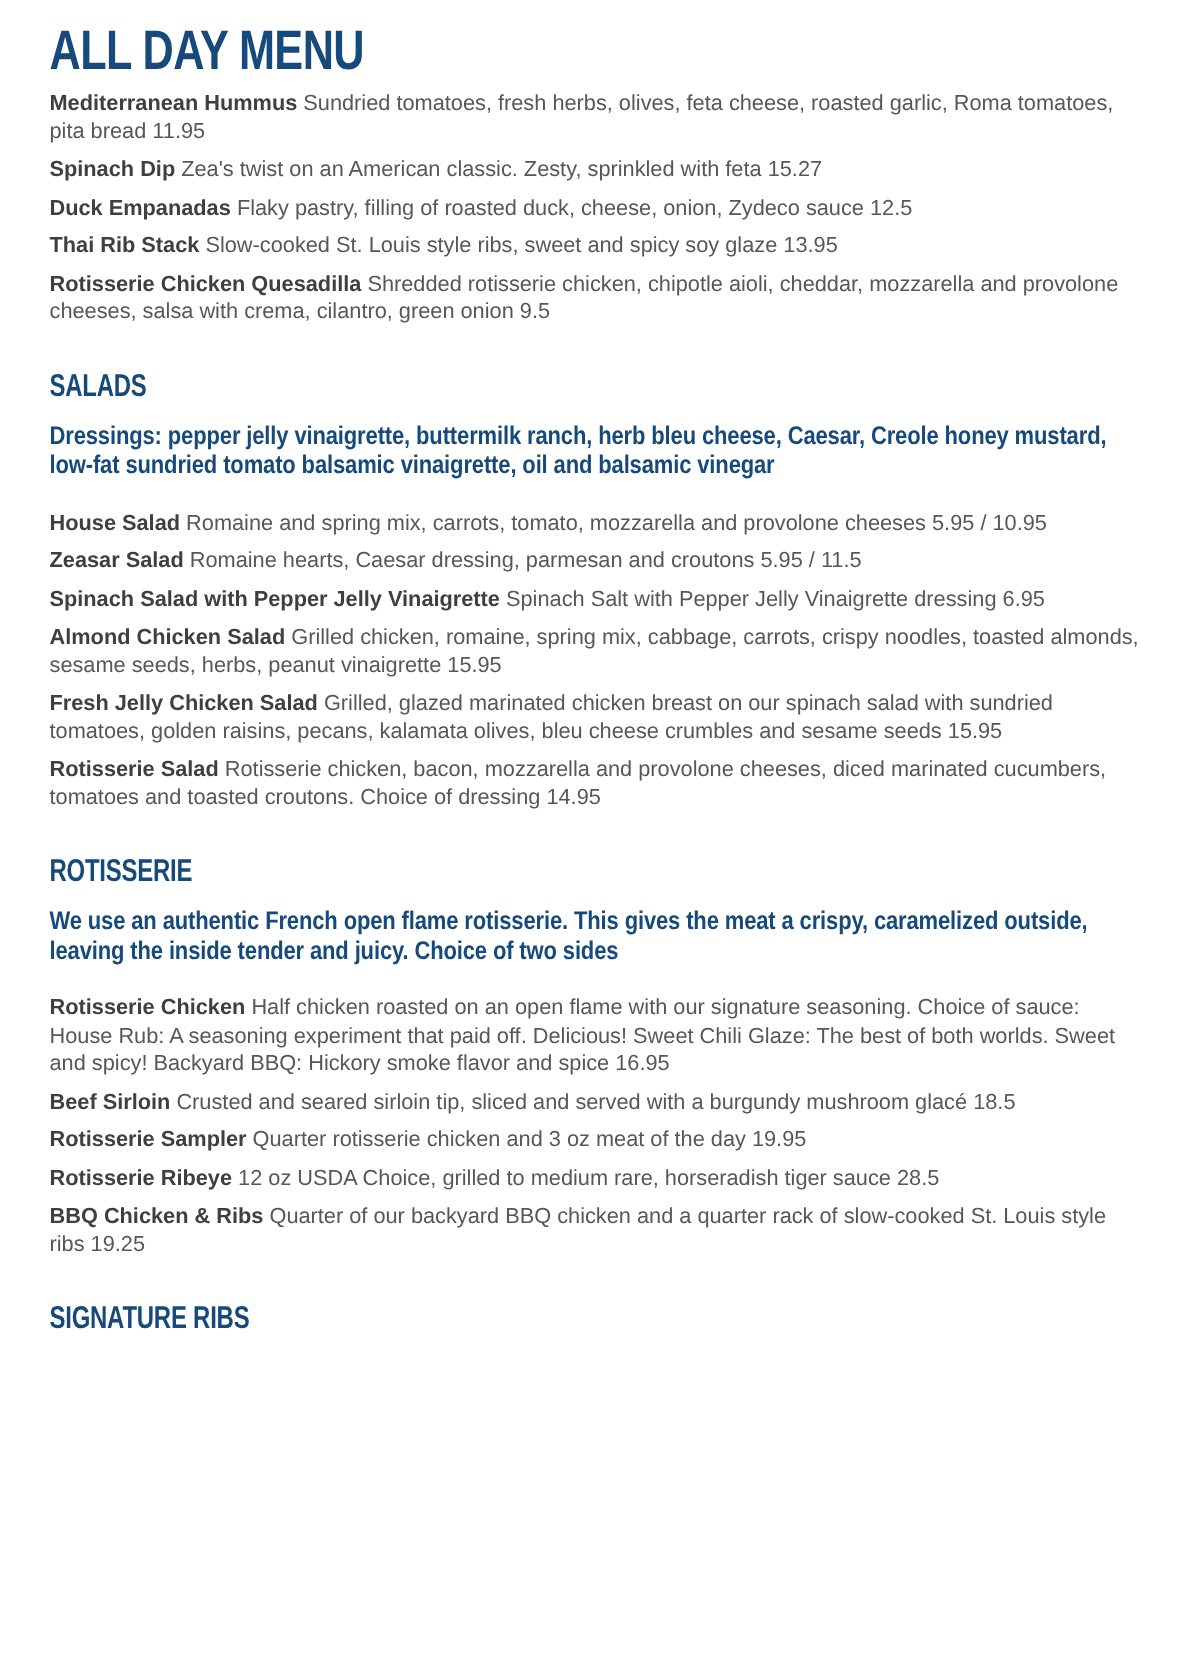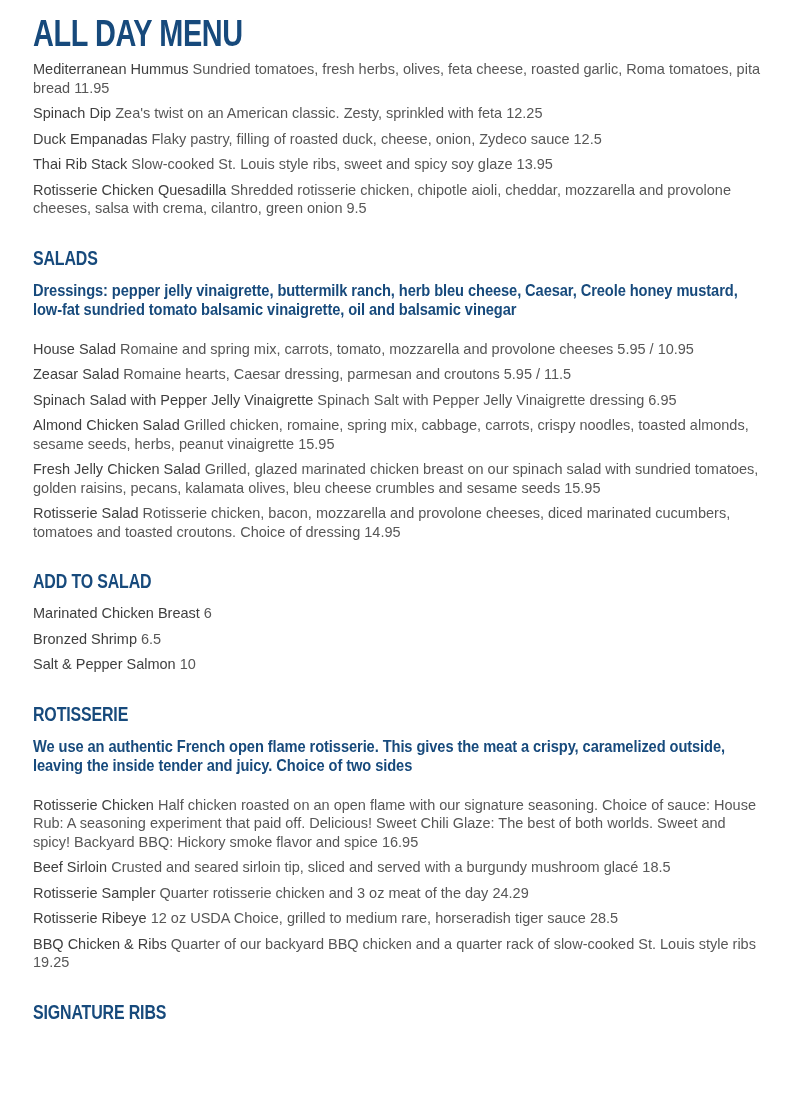--- a/index.html
+++ b/index.html
@@ -65,42 +65,42 @@
     letter-spacing:-0.1px;
   }
   
   p.menu-item{
     margin:0 0 7px 0;
     font-size:14.5px;
     line-height:18.5px;
     color:var(--body);
   }
   p.menu-item .item-name{
-    font-weight:normal;
+    font-weight:bold;
     color:var(--name);
   }
 </style>
 </head>
 <body>
 
 <div class="page">
   <h1 class="page-title"><span class="condense">ALL DAY MENU</span></h1>
   <div id="sections">
       <section class="menu-section">
 
     <div class="items">
           <p class="menu-item">
     <span class="item-name">Mediterranean Hummus</span>
     <span class="item-desc">Sundried tomatoes, fresh herbs, olives, feta cheese, roasted garlic, Roma tomatoes, pita bread</span>
     <span class="item-price">11.95</span>
   </p>
           <p class="menu-item">
     <span class="item-name">Spinach Dip</span>
     <span class="item-desc">Zea's twist on an American classic. Zesty, sprinkled with feta</span>
-    <span class="item-price">12.25</span>
+    <span class="item-price">15.27</span>
   </p>
           <p class="menu-item">
     <span class="item-name">Duck Empanadas</span>
     <span class="item-desc">Flaky pastry, filling of roasted duck, cheese, onion, Zydeco sauce</span>
     <span class="item-price">12.5</span>
   </p>
           <p class="menu-item">
     <span class="item-name">Thai Rib Stack</span>
     <span class="item-desc">Slow-cooked St. Louis style ribs, sweet and spicy soy glaze</span>
     <span class="item-price">13.95</span>
@@ -142,58 +142,37 @@
     <span class="item-price">15.95</span>
   </p>
           <p class="menu-item">
     <span class="item-name">Rotisserie Salad</span>
     <span class="item-desc">Rotisserie chicken, bacon, mozzarella and provolone cheeses, diced marinated cucumbers, tomatoes and toasted croutons. Choice of dressing</span>
     <span class="item-price">14.95</span>
   </p>
         </div>
   </section>
       <section class="menu-section">
-    <h2 class="section-heading"><span class="condense">ADD TO SALAD</span></h2>
-
-    <div class="items">
-          <p class="menu-item">
-    <span class="item-name">Marinated Chicken Breast</span>
-    
-    <span class="item-price">6</span>
-  </p>
-          <p class="menu-item">
-    <span class="item-name">Bronzed Shrimp</span>
-    
-    <span class="item-price">6.5</span>
-  </p>
-          <p class="menu-item">
-    <span class="item-name">Salt &amp; Pepper Salmon</span>
-    
-    <span class="item-price">10</span>
-  </p>
-        </div>
-  </section>
-      <section class="menu-section">
     <h2 class="section-heading"><span class="condense">ROTISSERIE</span></h2>
     <p class="section-note">We use an authentic French open flame rotisserie. This gives the meat a crispy, caramelized outside, leaving the inside tender and juicy. Choice of two sides</p>
     <div class="items">
           <p class="menu-item">
     <span class="item-name">Rotisserie Chicken</span>
     <span class="item-desc">Half chicken roasted on an open flame with our signature seasoning. Choice of sauce: House Rub: A seasoning experiment that paid off. Delicious! Sweet Chili Glaze: The best of both worlds. Sweet and spicy! Backyard BBQ: Hickory smoke flavor and spice</span>
     <span class="item-price">16.95</span>
   </p>
           <p class="menu-item">
     <span class="item-name">Beef Sirloin</span>
     <span class="item-desc">Crusted and seared sirloin tip, sliced and served with a burgundy mushroom glacé</span>
     <span class="item-price">18.5</span>
   </p>
           <p class="menu-item">
     <span class="item-name">Rotisserie Sampler</span>
     <span class="item-desc">Quarter rotisserie chicken and 3 oz meat of the day</span>
-    <span class="item-price">24.29</span>
+    <span class="item-price">19.95</span>
   </p>
           <p class="menu-item">
     <span class="item-name">Rotisserie Ribeye</span>
     <span class="item-desc">12 oz USDA Choice, grilled to medium rare, horseradish tiger sauce</span>
     <span class="item-price">28.5</span>
   </p>
           <p class="menu-item">
     <span class="item-name">BBQ Chicken &amp; Ribs</span>
     <span class="item-desc">Quarter of our backyard BBQ chicken and a quarter rack of slow-cooked St. Louis style ribs</span>
     <span class="item-price">19.25</span>

